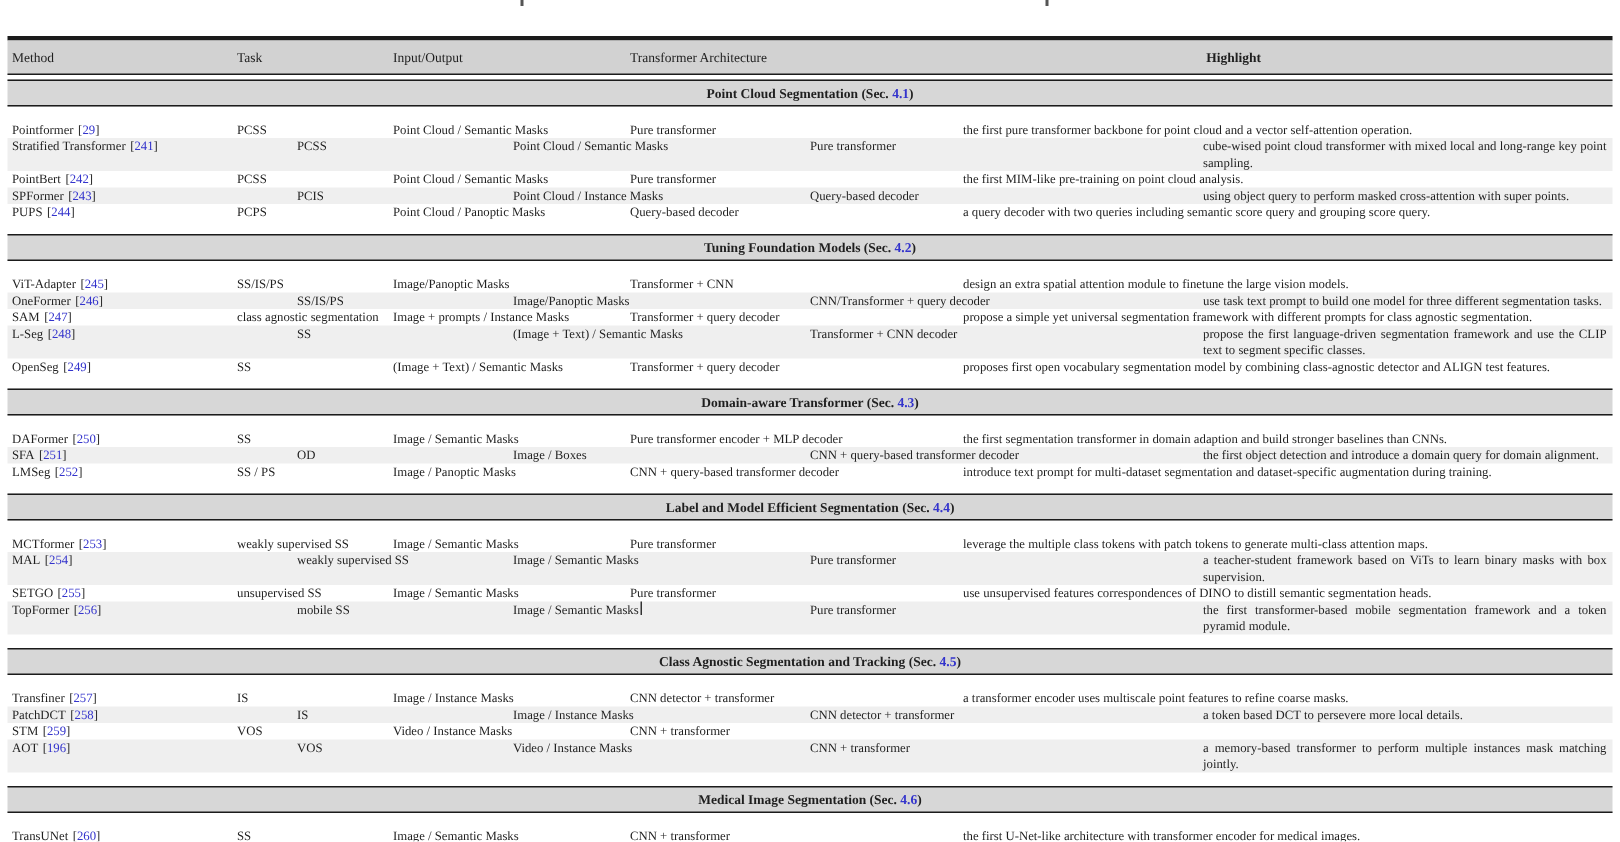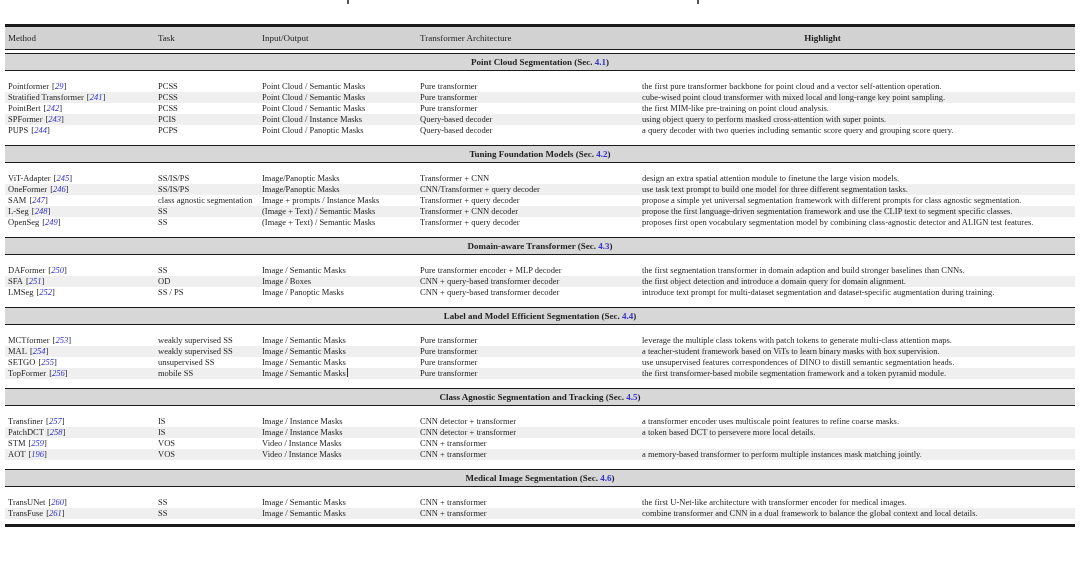--- a/index.html
+++ b/index.html
@@ -19,24 +19,24 @@
   .c-hl{flex:1;padding-right:4px;}
   .header-row .c-hl{text-align:center;padding-right:72px;font-weight:bold;}
   .section .band{margin-top:9px;height:16px;line-height:16px;background:var(--band-bg,#d7d7d7);
                  border-top:1.5px solid var(--rule,#1b1b1b);border-bottom:1.5px solid var(--rule,#1b1b1b);
                  text-align:center;font-size:9px;font-weight:bold;}
   .section:first-child .band{margin-top:3px;}
   .band span{white-space:pre;}
   .band .num{color:var(--link,#3333cc);}
   .section .rows{margin-top:10px;}
   .row{display:flex;font-size:8.5px;line-height:11px;min-height:11px;}
-  .row.alt{background:var(--stripe-bg,#efefef);}
+  .row.alt{background:var(--stripe-bg,#efefef);gap:40px;}
   .row .c-hl{text-align:justify;}
   .cite{margin-left:3px;white-space:nowrap;}
-  .cite .num{color:var(--link,#3333cc);font-style:italic;}
+  .cite .num{color:var(--link,#3333cc);}
   .cursor-bar{display:inline-block;width:1px;height:9px;background:#333;vertical-align:-1px;margin-left:1px;}
 </style>
 </head>
 <body>
 
 <div class="page">
   <div class="frag" style="left:347px;"></div>
   <div class="frag" style="left:697px;"></div>
 
   <div class="tbl">

